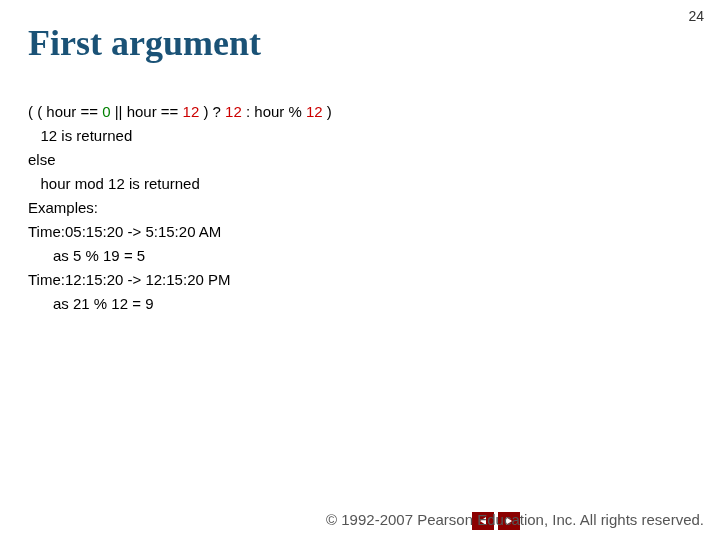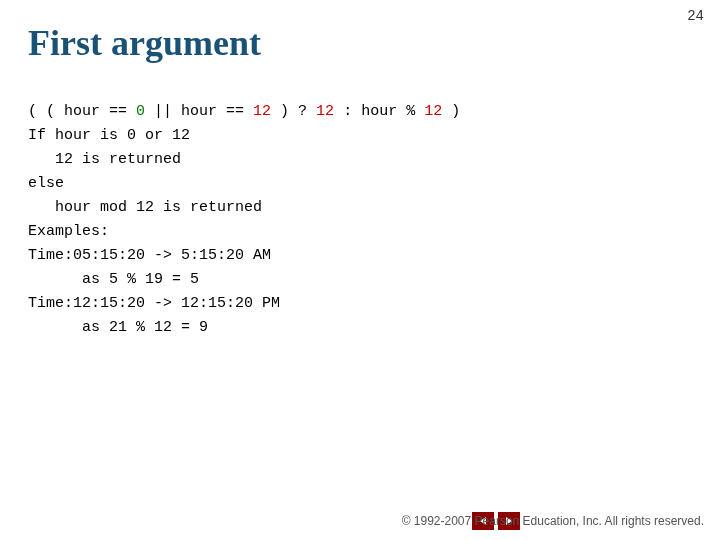--- a/index.html
+++ b/index.html
@@ -16,57 +16,56 @@
       position: relative;
       overflow: hidden;
     }
 
     .slide-number {
       position: absolute;
       top: 8px;
       right: 16px;
       font-size: 14px;
       color: #333;
-      font-family: Liberation Mono, monospace;
     }
 
     .title {
       position: absolute;
       top: 22px;
       left: 28px;
       font-size: 36px;
       font-weight: bold;
       color: #1a5276;
       font-family: Liberation Serif, serif;
     }
 
     .content {
       position: absolute;
       top: 100px;
       left: 28px;
       right: 28px;
-      font-family: Liberation Mono, monospace;
+      font-family: Liberation Sans, sans-serif;
       font-size: 15px;
       color: #000000;
       line-height: 1.6;
     }
 
     .code-line {
       display: block;
       white-space: pre;
     }
 
     .green { color: #008000; }
     .red { color: #cc0000; }
 
     .footer {
       position: absolute;
       bottom: 12px;
       right: 16px;
-      font-size: 12px;
+      font-size: 15px;
       color: #555;
     }
 
     .nav-buttons {
       position: absolute;
       bottom: 10px;
       right: 200px;
       display: flex;
       gap: 4px;
     }
@@ -89,21 +88,20 @@
   </style>
 </head>
 <body>
 
 <span class="slide-number">24</span>
 
 <h1 class="title">First argument</h1>
 
 <div class="content">
   <span class="code-line">( ( hour == <span class="green">0</span> || hour == <span class="red">12</span> ) ? <span class="red">12</span> : hour % <span class="red">12</span> )</span>
-  <span class="code-line">If hour is 0 or 12</span>
   <span class="code-line">   12 is returned</span>
   <span class="code-line">else</span>
   <span class="code-line">   hour mod 12 is returned</span>
   <span class="code-line">Examples:</span>
   <span class="code-line">Time:05:15:20 -&gt; 5:15:20 AM</span>
   <span class="code-line">      as 5 % 19 = 5</span>
   <span class="code-line">Time:12:15:20 -&gt; 12:15:20 PM</span>
   <span class="code-line">      as 21 % 12 = 9</span>
 </div>
 

